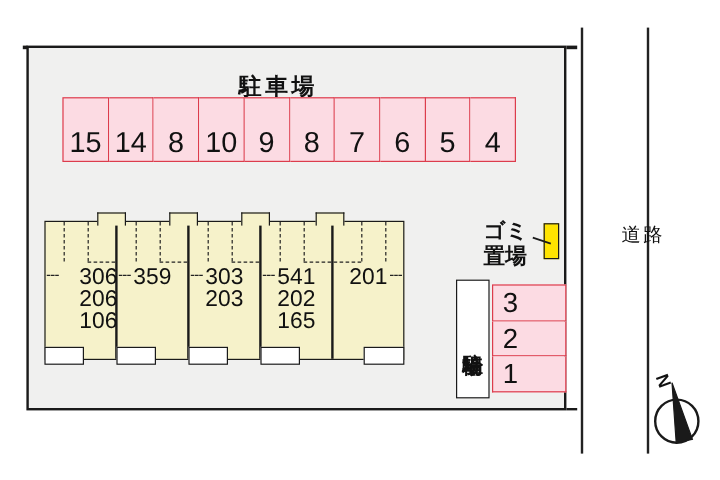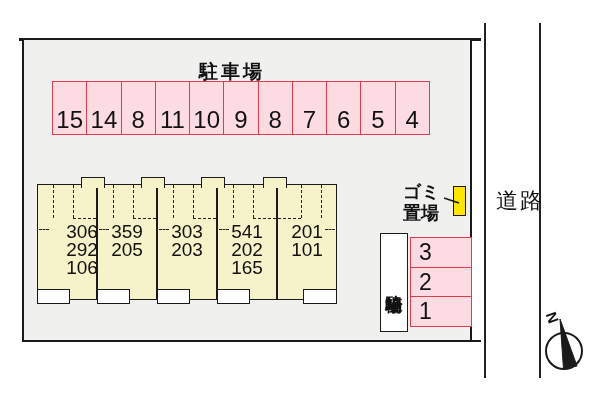--- a/index.html
+++ b/index.html
@@ -120,22 +120,22 @@
     overflow: hidden;
   }
   .bcell + .bcell { border-top: none; }
 
   
   .road-line { position: absolute; top: 23px; width: 1.6px; height: 355px;
                background: #222; }
   #road-line-1 { left: 484px; }
   #road-line-2 { left: 539px; }
   #road-label {
-    position: absolute; left: 496px; top: 186px;
-    font-size: 22px; letter-spacing: 2px; white-space: nowrap; text-align: right;
+    position: absolute; left: 518px; top: 186px;
+    font-size: 16px; letter-spacing: 2px; white-space: nowrap; text-align: right;
   }
 
   
   #overlay { position: absolute; left: 0; top: 0; width: 600px; height: 400px;
              pointer-events: none; }
   #compass-n {
     position: absolute; left: 547px; top: 309px;
     font-size: 15px; font-weight: bold;
     transform: rotate(70deg);
   }
@@ -148,21 +148,20 @@
   <div id="site"></div>
   <div id="tick-top-right" class="tick"></div>
   <div id="tick-bottom-right" class="tick"></div>
   <div id="tick-top-left" class="tick"></div>
 
   <div id="parking-label">駐車場</div>
   <div id="parking-row">
     <div class="pcell">15</div>
     <div class="pcell">14</div>
     <div class="pcell">8</div>
-    <div class="pcell">11</div>
     <div class="pcell">10</div>
     <div class="pcell">9</div>
     <div class="pcell">8</div>
     <div class="pcell">7</div>
     <div class="pcell">6</div>
     <div class="pcell">5</div>
     <div class="pcell">4</div>
   </div>
 
   <div id="building">
@@ -204,39 +203,37 @@
     <div class="dash-h" style="left:288px;top:52px;width:10px"></div>
 
     <div class="porch" style="left:0px"></div>
     <div class="porch" style="left:60px"></div>
     <div class="porch" style="left:120px"></div>
     <div class="porch" style="left:180px"></div>
     <div class="porch" style="left:266px;width:34px"></div>
 
     <div class="rooms" style="left:15px">
       <div>306</div>
-      <div>292</div>
+      <div>206</div>
       <div>106</div>
     </div>
     <div class="rooms" style="left:60px">
       <div>359</div>
-      <div>205</div>
     </div>
     <div class="rooms" style="left:120px">
       <div>303</div>
       <div>203</div>
     </div>
     <div class="rooms" style="left:180px">
       <div>541</div>
       <div>202</div>
       <div>165</div>
     </div>
     <div class="rooms" style="left:240px">
       <div>201</div>
-      <div>101</div>
     </div>
   </div>
 
   <div id="garbage-label">
     <div>ゴミ</div>
     <div>置場</div>
   </div>
   <div id="garbage-box"></div>
 
   <div id="bicycle-box">

